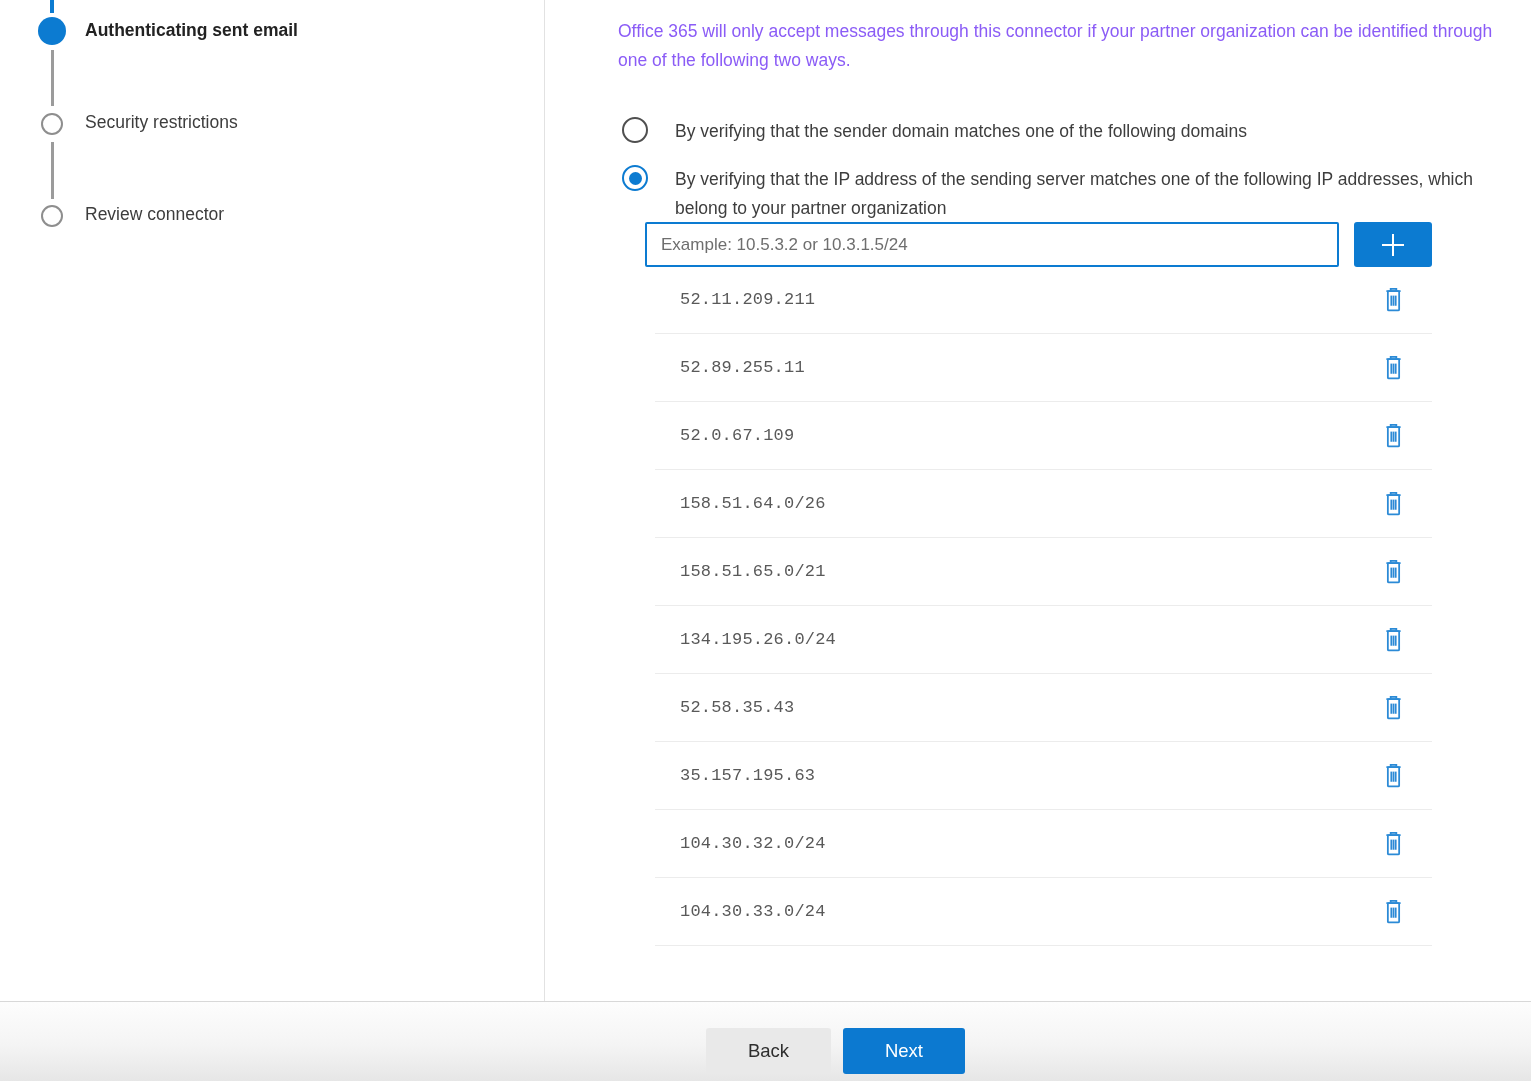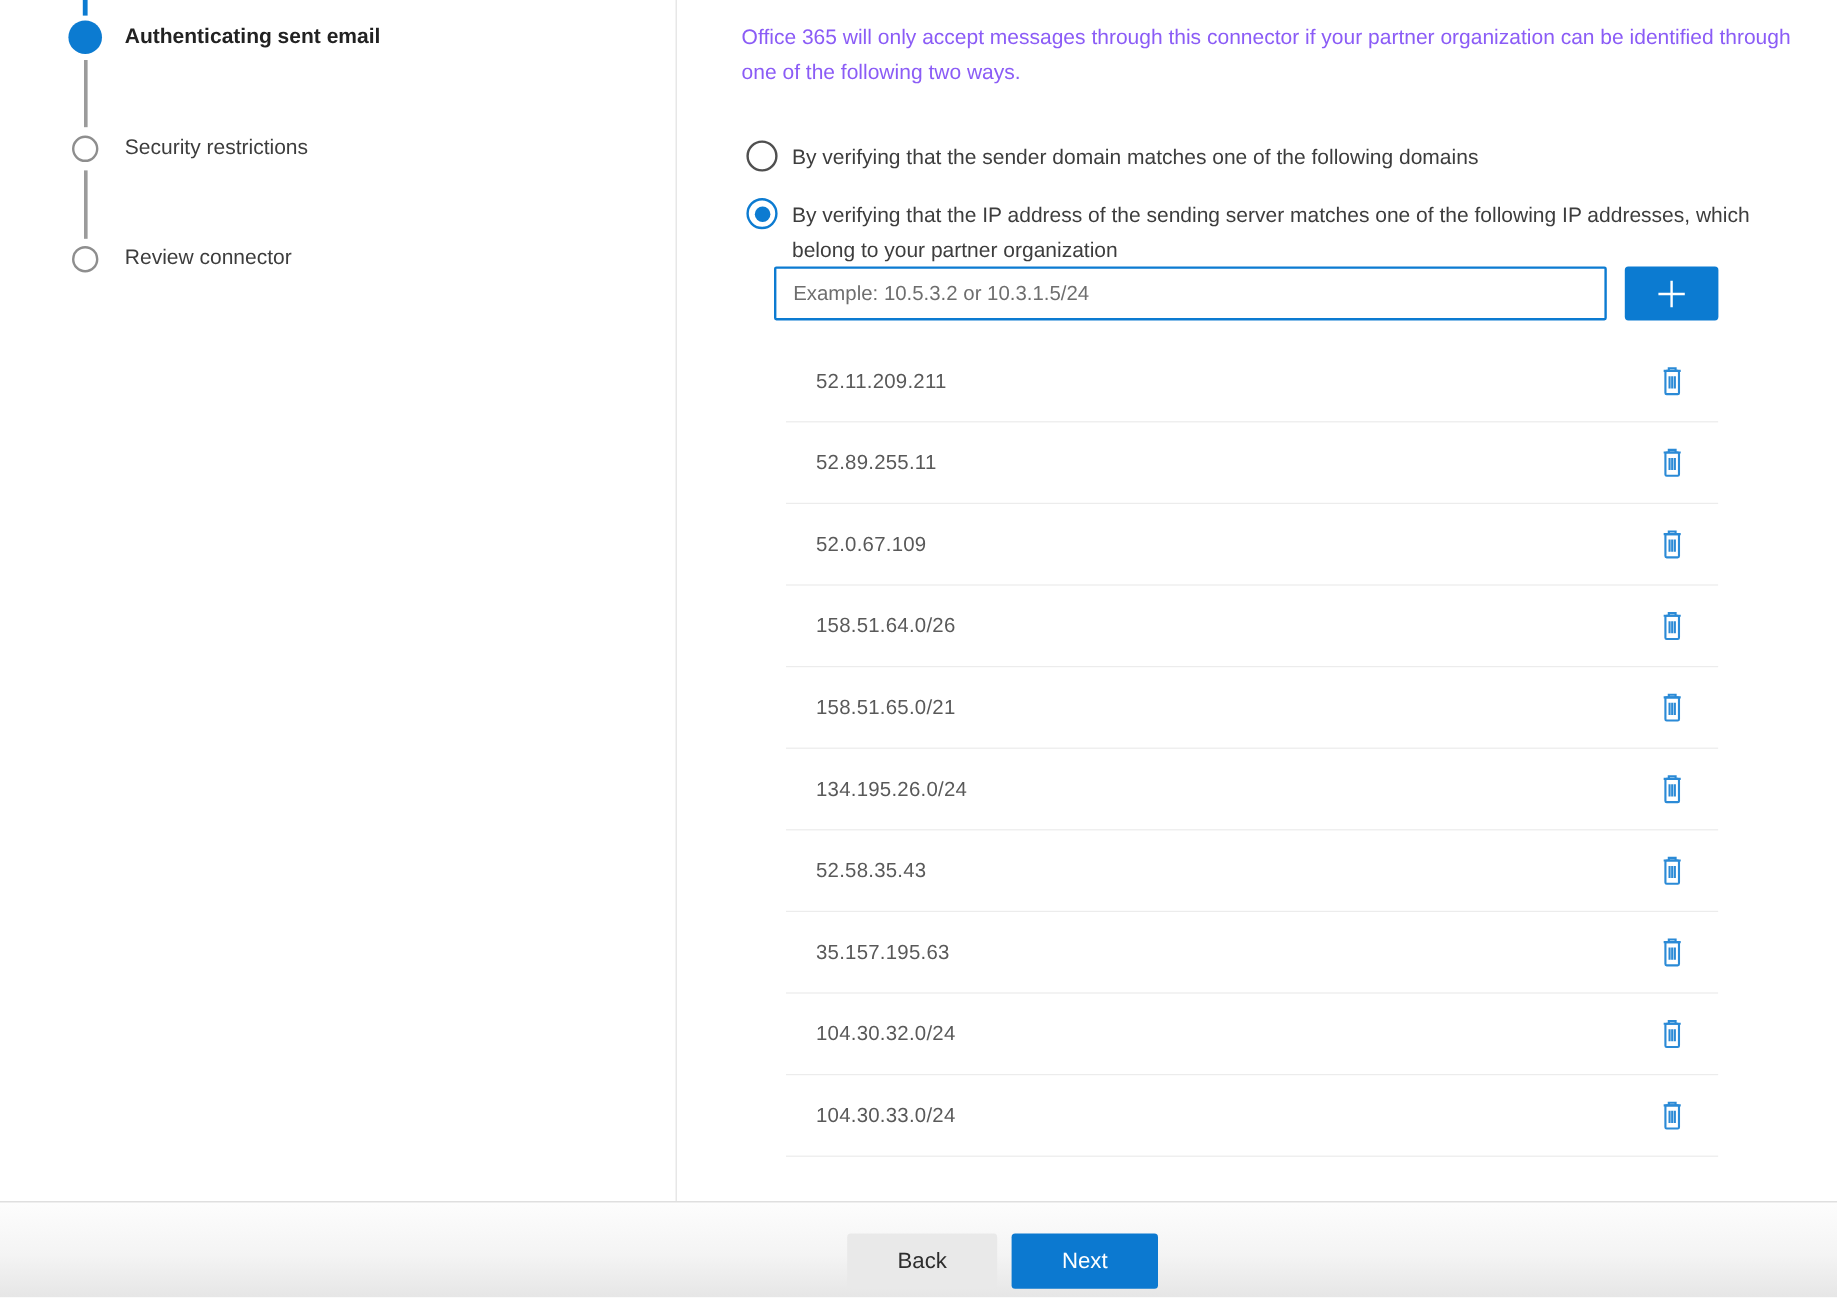--- a/index.html
+++ b/index.html
@@ -16,21 +16,20 @@
     overflow: hidden;
   }
 
   
   .sidebar {
     position: absolute;
     left: 0; top: 0;
     width: 545px; height: 1001px;
     border-right: 1px solid #e2e2e2;
     background: #ffffff;
-    margin-left: 19px;
   }
   .rail-seg { position: absolute; width: 3px; background: #9b9b9b; }
   .rail-seg.blue { background: #0c7bd1; width: 4px; }
   .seg-top    { left: 50px; top: 0;     height: 13px; }
   .seg-mid1   { left: 51px; top: 50px;  height: 56px; }
   .seg-mid2   { left: 51px; top: 142px; height: 57px; }
 
   .step-label {
     position: absolute;
     left: 85px;
@@ -82,21 +81,21 @@
     display: flex; align-items: center; justify-content: center;
   }
   .radio.selected::after {
     content: "";
     width: 13px; height: 13px;
     border-radius: 50%;
     background: #0c7bd1;
   }
   .option .opt-label {
     display: block;
-    margin-left: 38px;
+    margin-left: 53px;
     width: 822px;
     font-size: 17.5px;
     line-height: 28.5px;
     color: #3d3d3d;
   }
 
   .ip-input {
     position: absolute;
     left: 645px; top: 222px;
     width: 694px; height: 45px;
@@ -116,23 +115,24 @@
     width: 78px; height: 45px;
     background: #0c7bd1;
     border: none;
     border-radius: 3px;
     cursor: pointer;
     display: flex; align-items: center; justify-content: center;
   }
 
   .ip-list {
     position: absolute;
-    left: 655px; top: 284px;
+    left: 655px; top: 266px;
     width: 777px; height: 733px;
     overflow: hidden;
+    font-family: Liberation Mono, monospace;
   }
   .ip-row {
     height: 68px;
     display: flex;
     align-items: center;
     justify-content: space-between;
     border-bottom: 1px solid #ececec;
     padding: 0 24px 0 25px;
   }
   .ip-text {

